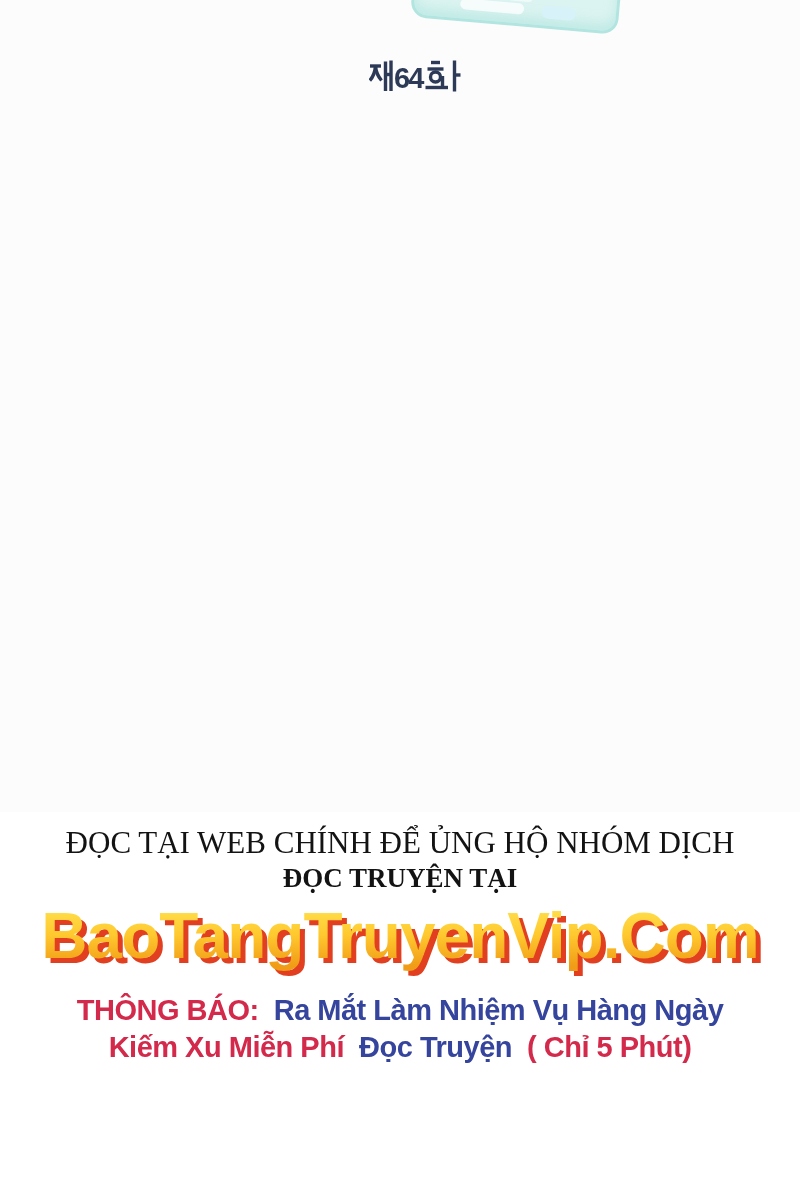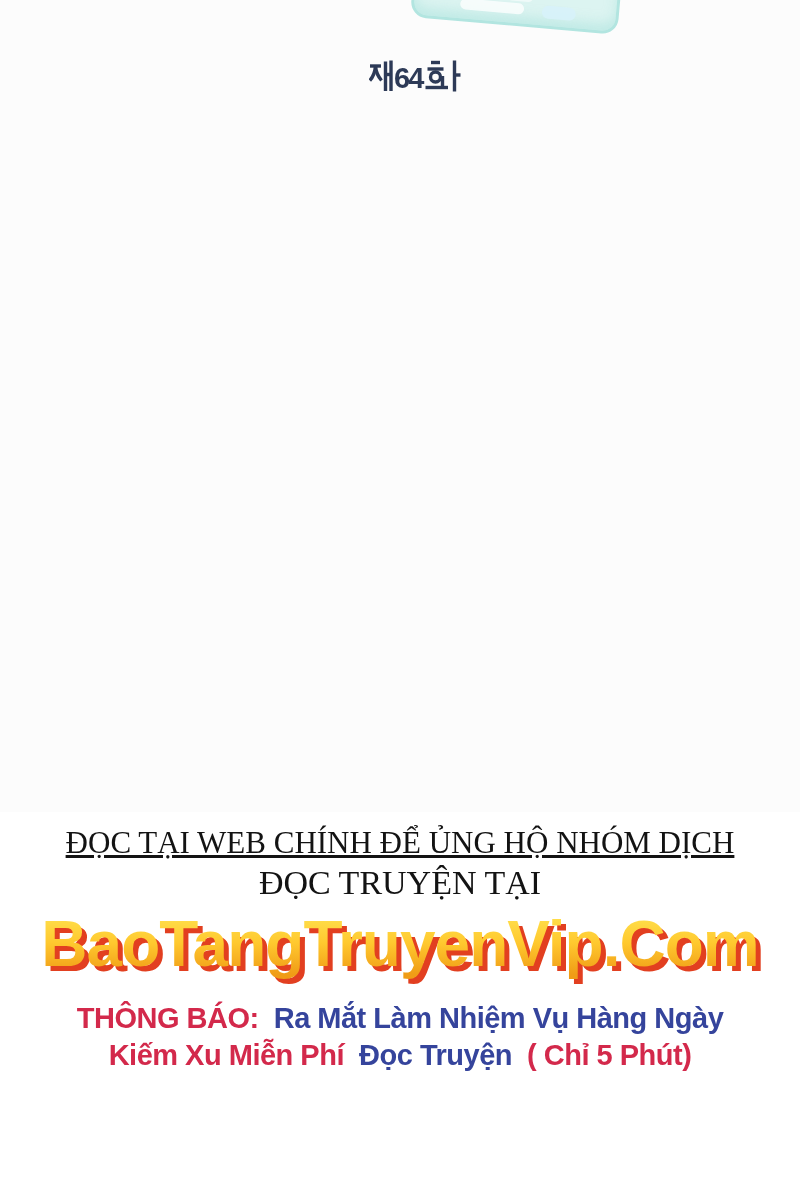--- a/index.html
+++ b/index.html
@@ -45,23 +45,23 @@
   }
   .warning-line{
     margin-top:26px;
     font-size:33px;font-weight:700;letter-spacing:-0.5px;line-height:1.0;
     color:#d3294b;
   }
   .serif-line{
     font-family:"Liberation Serif","DejaVu Serif",serif;
     color:#131313;line-height:1.15;
   }
-  .serif-line.l2{margin-top:13px;font-size:31px;text-decoration:underline;}
+  .serif-line.l2{margin-top:13px;font-size:31px;}
   .serif-line.l3{margin-top:3px;font-size:30px;}
-  .serif-line.l4{margin-top:2px;font-size:34px;}
+  .serif-line.l4{margin-top:2px;font-size:27px;font-weight:bold;}
 
   .site-name{
     position:relative;margin-top:8px;
     font-size:64px;font-weight:800;letter-spacing:-1px;line-height:1.08;
     color:transparent;
   }
   .site-name::before{
     content:attr(data-text);
     position:absolute;left:50%;top:0;transform:translateX(calc(-50% + 5px));
     padding-top:5px;width:100%;

